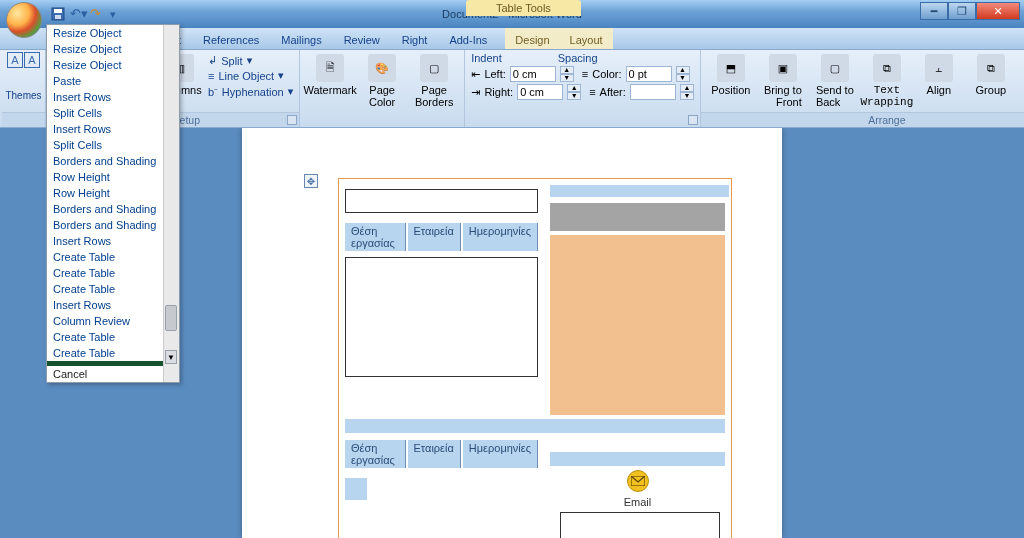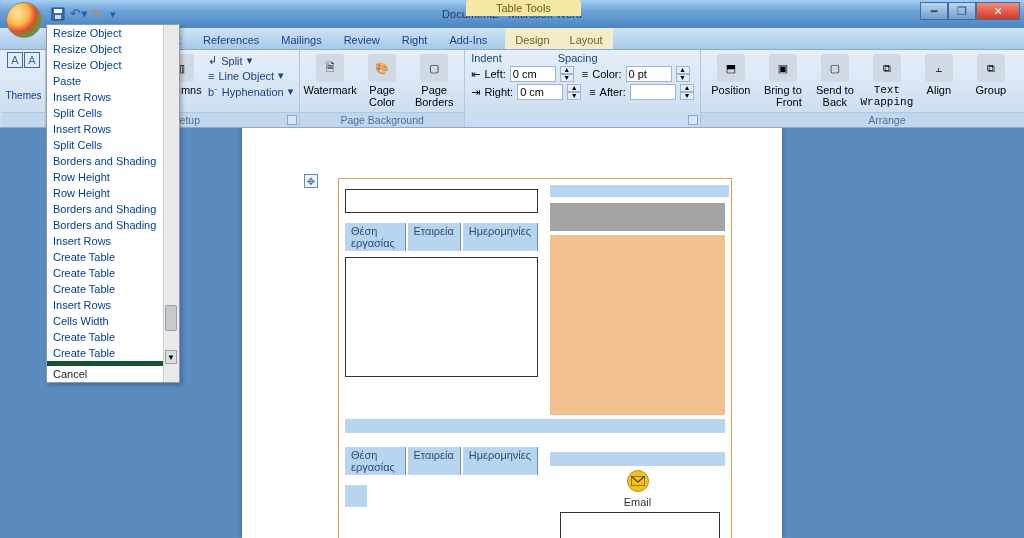--- a/index.html
+++ b/index.html
@@ -50,21 +50,21 @@
 
   
   .docarea { position:absolute; left:0; right:0; top:128px; bottom:0; background:#5a8cc0; display:flex; justify-content:center; overflow:hidden;}
   .page { width:540px; background:#fff; margin-top:0; box-shadow:0 0 6px rgba(0,0,0,.3); position:relative; padding:50px 20px 0 20px;}
   .resume { border:1px solid #e59a4a; background:#fff; position:relative;}
   .table-handle { position:absolute; width:14px; height:14px; border:1px solid #6a87b0; background:#eef3fa; left:-18px; top:-4px; display:flex; align-items:center; justify-content:center; font-size:10px; color:#4970a4;}
   .row1 { display:flex;}
   .leftcol { width:205px; padding:10px 6px;}
   .rightcol { flex:1;}
   .namebox { border:1px solid #333; height:24px; margin-bottom:10px;}
-  .tabs-row { display:flex; gap:2px; margin:10px 0 6px 0;}
+  .tabs-row { display:flex; gap:2px; margin:3px 0 6px 0;}
   .tabs-row span { background:#b8d5f0; color:#2a4d78; padding:2px 6px; border-right:1px solid #6d8db2; font-size:11px;}
   .textarea-box { border:1px solid #333; height:120px; margin-top:4px;}
   .header-gray { background:#a4a4a4; height:28px; margin:6px 6px 2px 6px;}
   .side-blue-short { background:#b8d5f0; height:12px; margin:0 2px 0 6px;}
   .big-orange { background:#f2c08f; height:180px; margin:4px 6px 4px 6px;}
   .side-blue-wide { background:#b8d5f0; height:14px; margin:0 6px 2px 6px;}
   .bottom-sec { display:flex; margin-top:4px;}
   .bottom-sec .bl { width:205px; padding:0 6px;}
   .bottom-sec .br { flex:1; padding:15px 6px;}
   .blue-strip { background:#b8d5f0; height:14px; margin-bottom:4px;}
@@ -161,21 +161,20 @@
           <div class="ic">🎨</div>
           <span style="white-space:pre-line;text-align:center;">Page
 Color</span>
         </div>
       <div class="bigbtn">
           <div class="ic">▢</div>
           <span style="white-space:pre-line;text-align:center;">Page
 Borders</span>
         </div>
     </div>
-    <div class="group-label">Page Background</div>
   </div>
 
   <div class="group">
     <div class="group-body" style="flex-direction:column;gap:2px;">
       <div style="display:flex;gap:12px;color:#15428b;">
         <span>Indent</span>
         <span style="margin-left:44px;">Spacing</span>
       </div>
       <div style="display:flex;gap:8px;">
         <div class="spinbox">
@@ -227,21 +226,21 @@
           <div class="ic">⬒</div>
           <span>Position</span>
         </div>
       <div class="bigbtn">
           <div class="ic">▣</div>
           <span style="white-space:pre-line;text-align:right;">Bring to
 Front</span>
         </div>
       <div class="bigbtn">
           <div class="ic">▢</div>
-          <span style="white-space:pre-line;text-align:center;">Send to
+          <span style="white-space:pre-line;text-align:left;">Send to
 Back</span>
         </div>
       <div class="bigbtn">
           <div class="ic">⧉</div>
           <span style="white-space:pre-line;text-align:center;font-family:Liberation Mono, monospace;">Text
 Wrapping</span>
         </div>
       <div class="bigbtn">
           <div class="ic">⫠</div>
           <span>Align</span>
@@ -269,21 +268,21 @@
     <div class="item">Borders and Shading</div>
     <div class="item">Row Height</div>
     <div class="item">Row Height</div>
     <div class="item">Borders and Shading</div>
     <div class="item">Borders and Shading</div>
     <div class="item">Insert Rows</div>
     <div class="item">Create Table</div>
     <div class="item">Create Table</div>
     <div class="item">Create Table</div>
     <div class="item">Insert Rows</div>
-    <div class="item">Cells Width</div>
+    <div class="item">Column Review</div>
     <div class="item">Create Table</div>
     <div class="item">Create Table</div>
     <div class="item cancel">Cancel</div>
   </div>
   <div class="scrollbar">
     <div class="thumb"></div>
     <div class="arrow down">▼</div>
   </div>
 </div>
 

